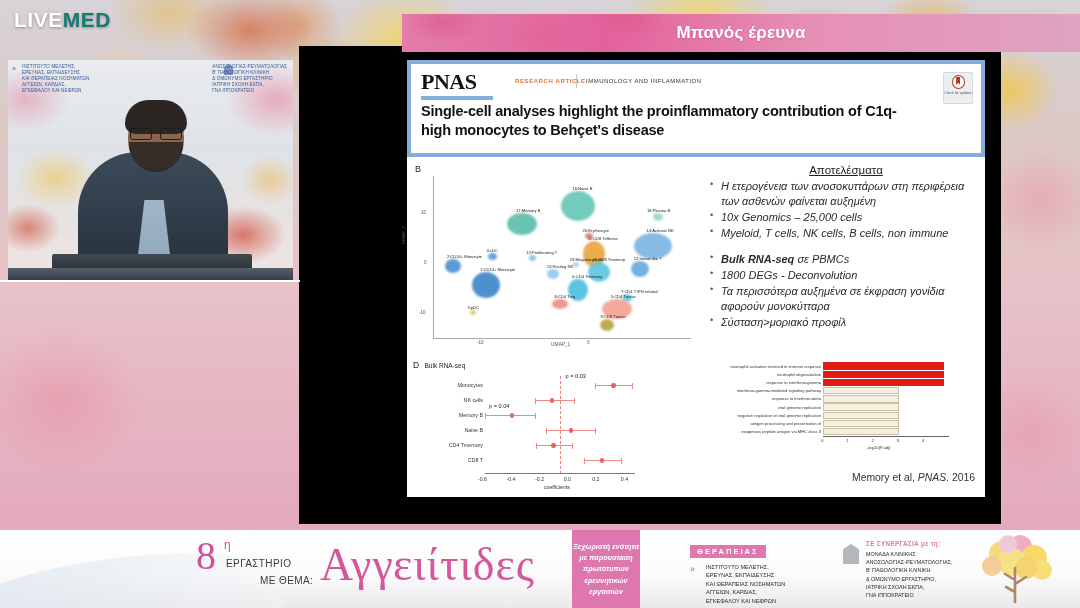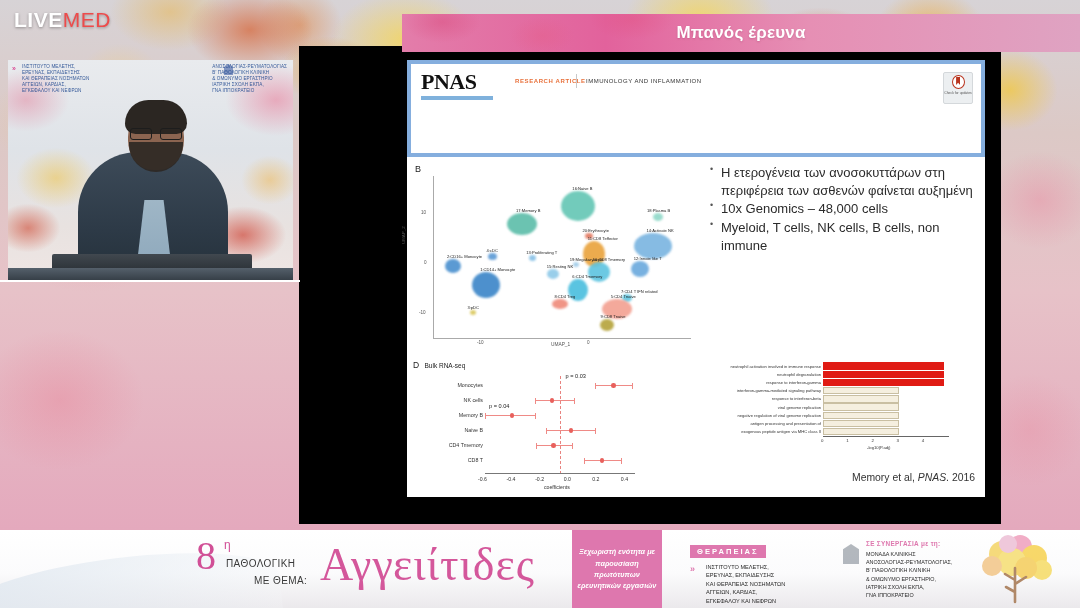--- a/index.html
+++ b/index.html
@@ -37,21 +37,21 @@
       radial-gradient(ellipse 80px 80px at 1030px 430px, rgba(232,140,160,.35), rgba(232,140,160,0) 70%);
     pointer-events: none;
   }
 
   
   .livemed {
     position: absolute; left: 14px; top: 8px; z-index: 40;
     font-size: 21px; font-weight: bold; letter-spacing: .5px;
     color: #ffffff; text-shadow: 0 1px 3px rgba(0,0,0,.35);
   }
-  .livemed .med { color: #ef4444; font-weight: normal; opacity: .95; }
+  .livemed .med { color: #0f766e; font-weight: bold; opacity: .95; }
 
   
   .header-band {
     position: absolute; left: 402px; top: 14px; width: 678px; height: 38px;
     background:
       radial-gradient(ellipse 55px 30px at 40px 8px, rgba(214,60,110,.35), rgba(214,60,110,0) 70%),
       radial-gradient(ellipse 45px 28px at 140px 22px, rgba(230,90,130,.35), rgba(230,90,130,0) 70%),
       radial-gradient(ellipse 60px 30px at 230px 5px, rgba(226,72,118,.3), rgba(226,72,118,0) 70%),
       linear-gradient(90deg, #e37daa 0%, #e2629c 30%, #e68fb4 60%, #dfa3c2 100%);
     display: flex; align-items: center; justify-content: center;
@@ -206,22 +206,22 @@
   .pnas-check .cl { font-size: 3.4px; color:#555; text-align:center; line-height:1.2; margin-top:2px;}
 
   
   .results { position: absolute; left: 300px; top: 104px; width: 278px; }
   .results h3 {
     text-align: center; font-size: 11.5px; color: #222; font-weight: normal;
     text-decoration: underline; margin-bottom: 3px;
   }
   .results ul { list-style: none; }
   .results li {
-    font-size: 13px; color: #2b2b2b; line-height: 1.36;
-    padding-left: 14px; position: relative; margin-bottom: 1px;
+    font-size: 11px; color: #2b2b2b; line-height: 1.36;
+    padding-left: 14px; position: relative; margin-bottom: 1px; font-style: italic;
   }
   .results li::before {
     content: "•"; position: absolute; left: 3px; top: -1px; color: #555; font-size: 9px;
   }
   .results .grp2 { margin-top: 11px; }
   .results b { font-weight: bold; }
 
   
   .panel-b {
     position: absolute; left: 4px; top: 104px; width: 292px; height: 192px;
@@ -294,28 +294,28 @@
     background: linear-gradient(120deg, rgba(224,232,240,.9), rgba(246,248,250,.2));
     transform: rotate(-7deg); border-radius: 50% 50% 0 0;
   }
   .ftr-8 {
     position: absolute; left: 196px; top: 536px; z-index: 36;
     color: #d14f96; font-family: "Liberation Serif", serif;
     font-size: 40px; line-height: 1;
   }
   .ftr-8sup { position: absolute; left: 224px; top: 538px; z-index: 36; color:#d14f96; font-size: 12px; }
   .ftr-sub1 { position: absolute; left: 226px; top: 558px; z-index: 36; font-size: 10px; color:#3a3a3a; letter-spacing:.4px;}
-  .ftr-sub2 { position: absolute; left: 238px; top: 575px; z-index: 36; font-size: 10px; color:#3a3a3a; letter-spacing:.4px;padding-left:16px;}
+  .ftr-sub2 { position: absolute; left: 244px; top: 575px; z-index: 36; font-size: 10px; color:#3a3a3a; letter-spacing:.4px;padding-left:16px;}
   .ftr-main {
     position: absolute; left: 320px; top: 538px; z-index: 36;
     font-family: "Liberation Serif", serif; font-size: 46px; color: #d4579b;
     letter-spacing: 1px;
   }
   .ftr-pinkbox {
-    position: absolute; left: 572px; top: 530px; width: 90px; height: 78px;
+    position: absolute; left: 572px; top: 530px; width: 68px; height: 78px;
     background: #de77ae; z-index: 36; display:flex; align-items:center; justify-content:center;
   }
   .ftr-pinkbox p {
     color: #fff; font-size: 7.3px; font-style: italic; font-weight: bold;
     text-align: center; line-height: 1.55;
   }
   .ftr-org { position: absolute; left: 690px; top: 540px; z-index: 36; }
   .ftr-org .hd {
     display: inline-block; background: #de77ae; color: #fff;
     font-size: 7.6px; letter-spacing: 2px; font-weight: bold; padding: 2px 7px;
@@ -385,20 +385,21 @@
   <div class="slide-box">
     <div class="slide">
 
       <div class="pnas-band">
         <div class="pnas-card">
           <div class="pnas-logo">PNAS</div>
           <div class="pnas-rule"></div>
           <div class="pnas-kicker">RESEARCH ARTICLE</div>
           <div class="pnas-div"></div>
           <div class="pnas-section">IMMUNOLOGY AND INFLAMMATION</div>
+          <div class="pnas-title">Single-cell analyses highlight the proinflammatory contribution of C1q-high monocytes to Behçet's disease</div>
           <div class="pnas-check">
             <div class="bk"></div>
             <div class="cl">Check for updates</div>
           </div>
         </div>
       </div>
 
       <div class="panel-b">
         <div class="lbl">B</div>
         <div class="umap-axis-y"></div>
@@ -571,40 +572,47 @@
           <div class="go-axis"></div>
           <div class="go-tick" style="left: 122px;">0</div>
           <div class="go-tick" style="left: 147.2px;">1</div>
           <div class="go-tick" style="left: 172.4px;">2</div>
           <div class="go-tick" style="left: 197.6px;">3</div>
           <div class="go-tick" style="left: 222.8px;">4</div>
           <div class="go-xtitle">-log10(P.adj)</div>
         </div>
 
       <div class="results">
+        <h3>Αποτελέσματα</h3>
         <ul id="res1">
             <li>Η ετερογένεια των ανοσοκυττάρων στη περιφέρεια των ασθενών φαίνεται αυξημένη</li>
-            <li>10x Genomics – 48,000 cells</li>
+            <li>10x Genomics – 25,000 cells</li>
             <li>Myeloid, T cells, NK cells, B cells, non immune</li>
+          </ul>
+        <ul id="res2" class="grp2">
+            <li><b>Bulk RNA-seq</b> σε PBMCs</li>
+            <li>1800 DEGs  - Deconvolution</li>
+            <li>Τα περισσότερα αυξημένα σε έκφραση γονίδια αφορούν μονοκύτταρα</li>
+            <li>Σύσταση&gt;μοριακό προφίλ</li>
           </ul>
       </div>
 
       <div class="citation">
         <span>Memory et al, </span><i>PNAS</i><span>. 2016</span>
       </div>
 
     </div>
   </div>
 
   <div class="footer">
     <div class="ftr-swoosh"></div>
   </div>
   <div class="ftr-8">8</div>
   <div class="ftr-8sup">η</div>
-  <div class="ftr-sub1">ΠΑΘΟΛΟΓΙΚΗ</div>
+  <div class="ftr-sub1">ΕΡΓΑΣΤΗΡΙΟ</div>
   <div class="ftr-sub2">ΜΕ ΘΕΜΑ:</div>
   <div class="ftr-main">Αγγειίτιδες</div>
 
   <div class="ftr-pinkbox">
     <p>Ξεχωριστή ενότητα με παρουσίαση πρωτότυπων ερευνητικών εργασιών</p>
   </div>
 
   <div class="ftr-org">
     <span class="hd">ΘΕΡΑΠΕΙΑΣ</span>
     <div class="bd">

